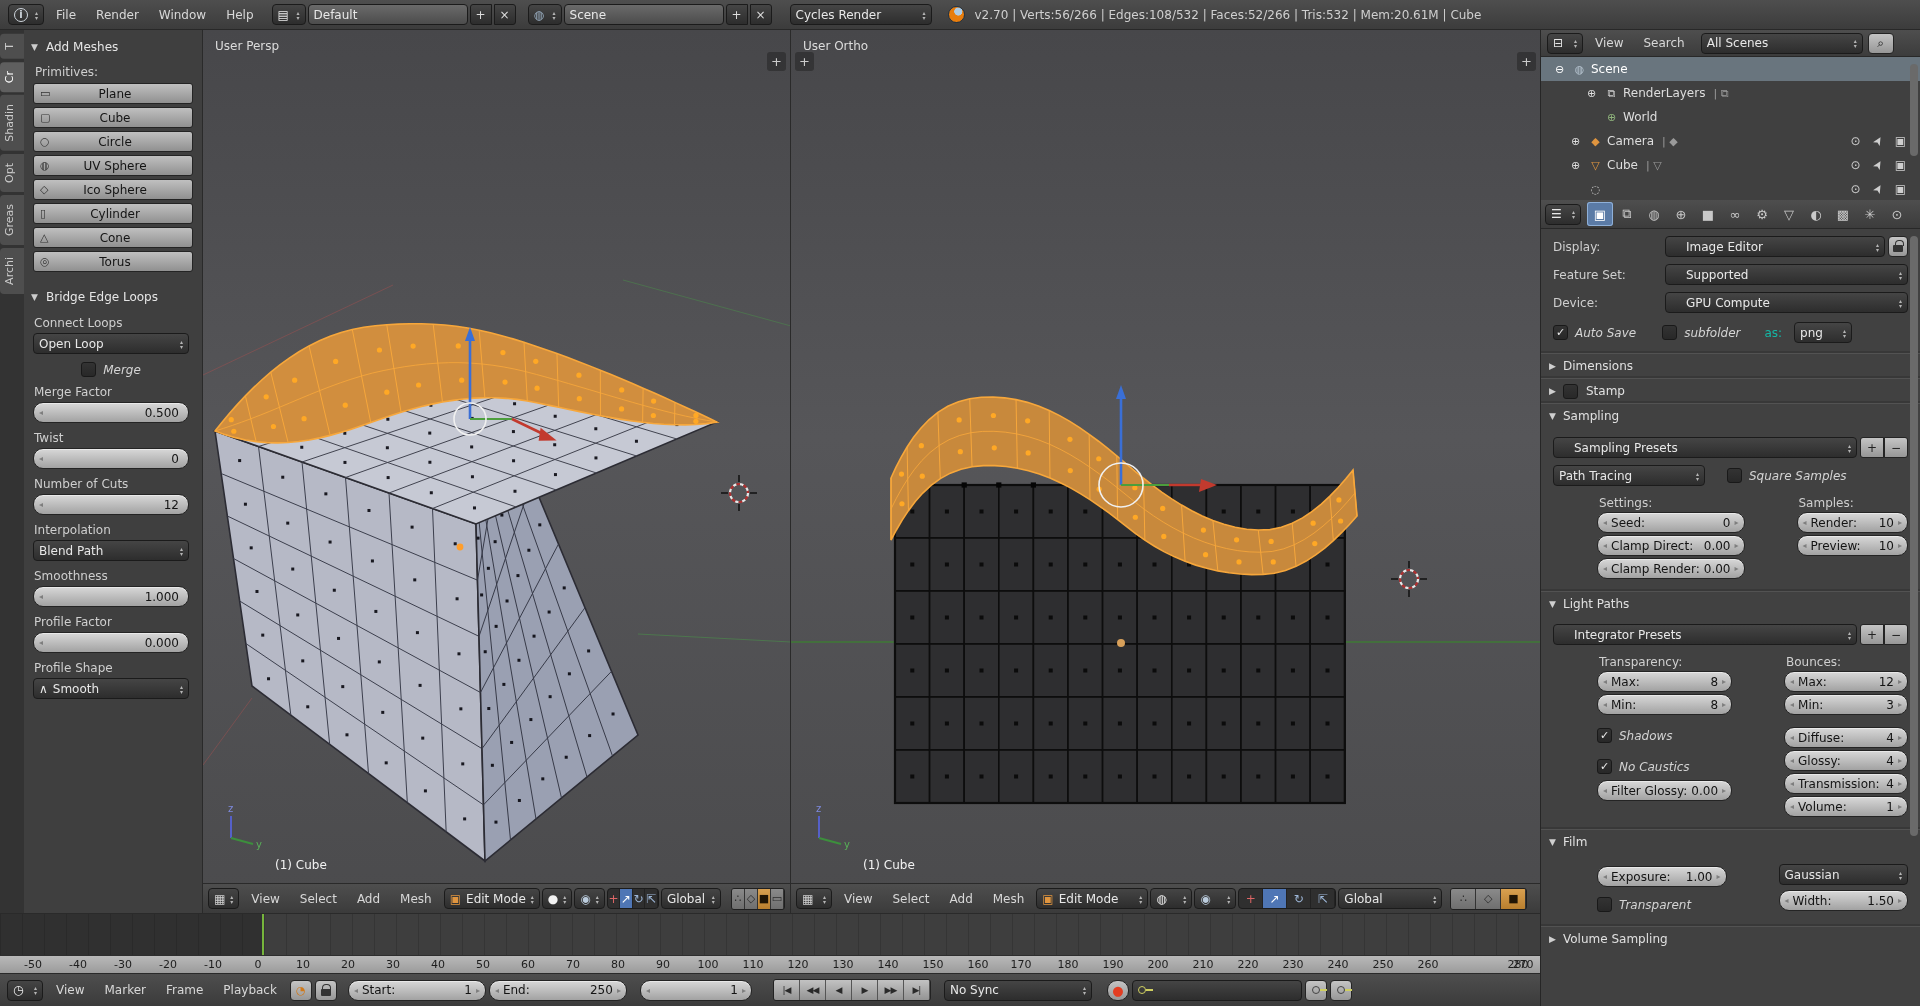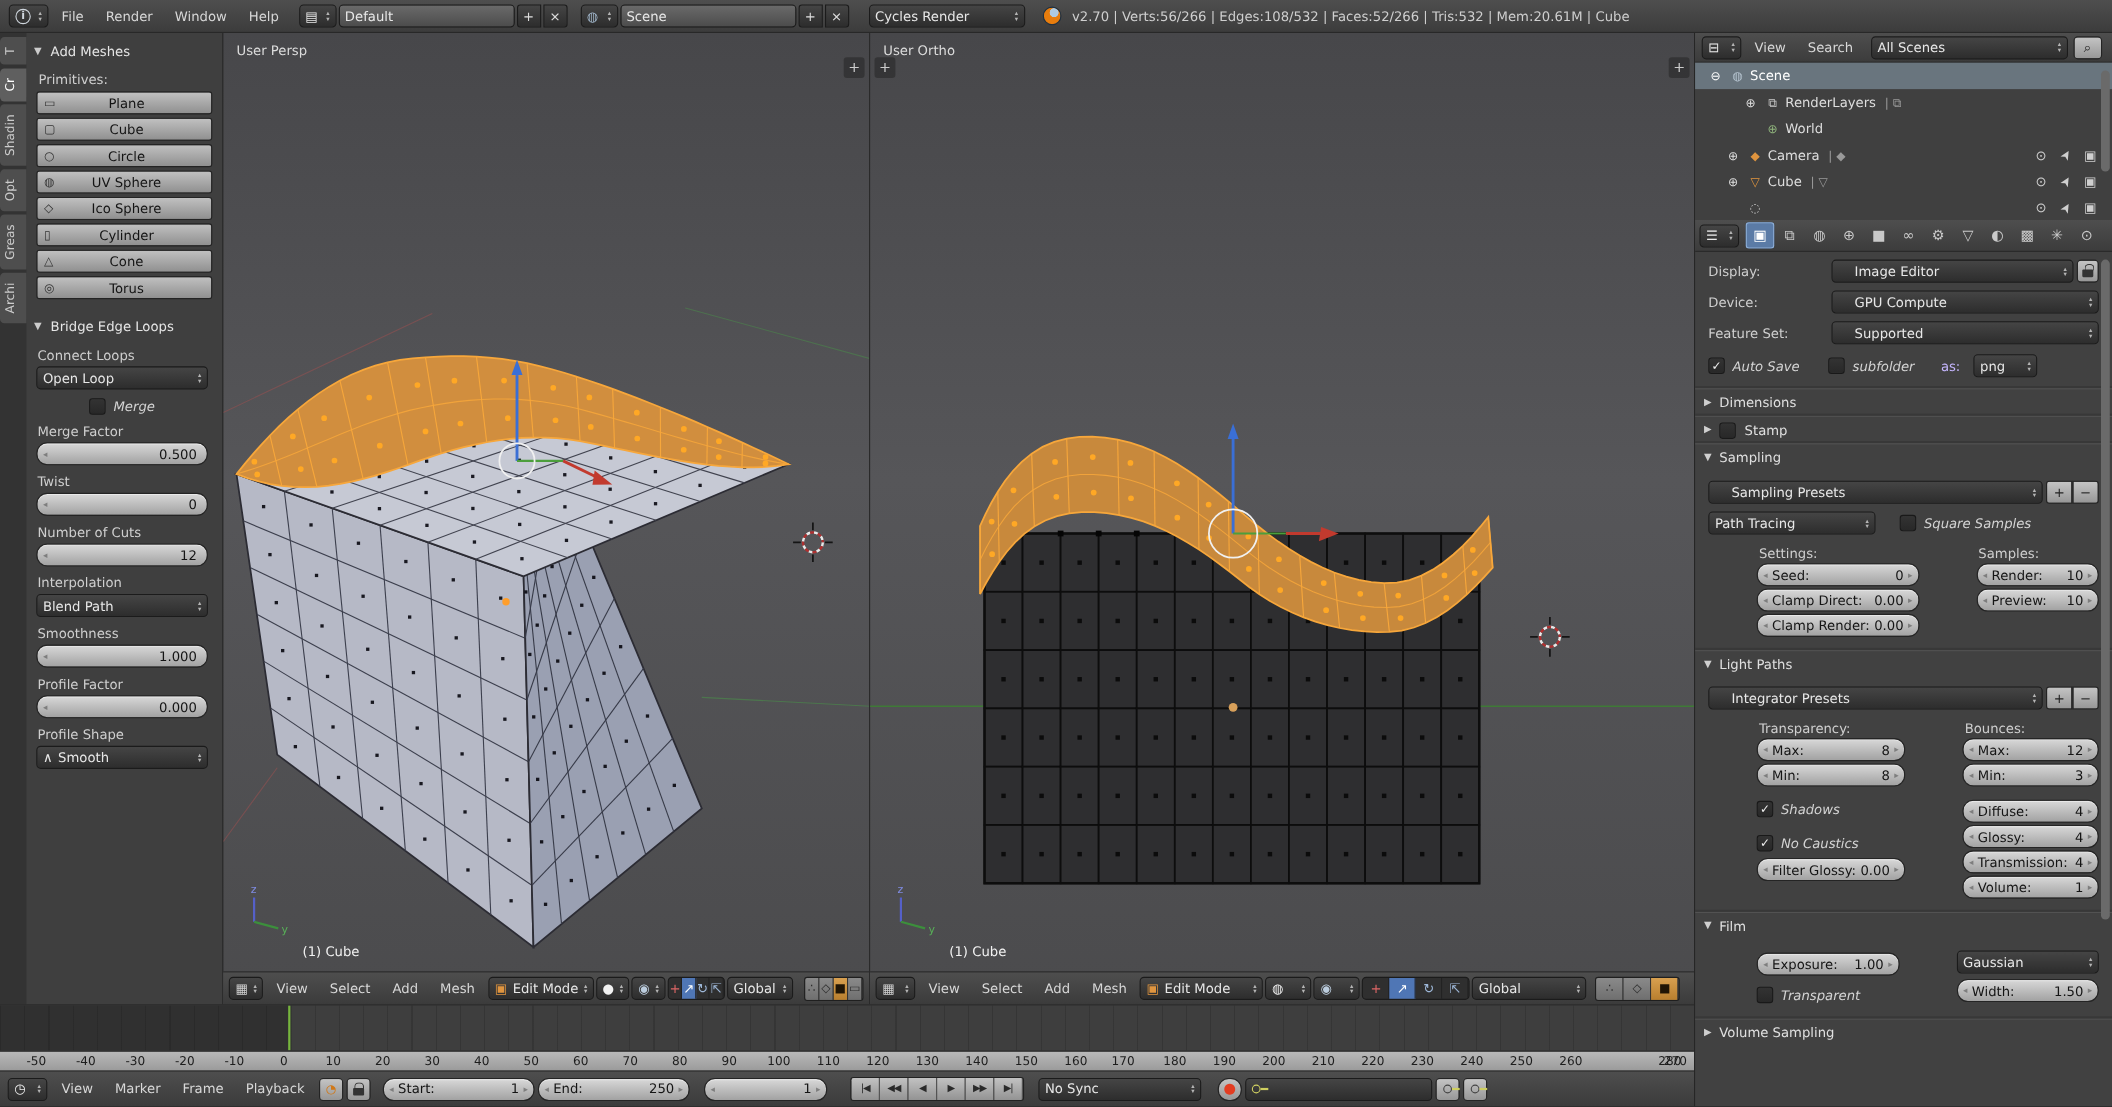--- a/index.html
+++ b/index.html
@@ -791,21 +791,21 @@
     <div id="outliner">
       <div id="outliner-hdr" class="hdrbar">
         <span class="dd" style="width:36px">
           <span>⊟</span>
           <span class="arrows">▴<br>▾</span>
           </span>
         <nav id="outliner-menus" style="display:flex">
             <span class="menu">View</span>
             <span class="menu">Search</span>
           </nav>
-        <span class="dd" style="width:179px;margin-left:4px">
+        <span class="dd" style="width:162px;margin-left:4px">
           <span>All Scenes</span>
           <span class="arrows">▴<br>▾</span>
           </span>
         <span class="btn-gray" style="width:26px;margin-left:3px">
           <span>⌕</span>
           </span>
       </div>
       <div id="outliner-rows">
           <div class="orow sel" style="padding-left: 10px;">
             <span class="oglyph">⊖</span>
@@ -883,39 +883,39 @@
         <span class="plab2">Display:</span>
         <span class="dd grow">
           <span>Image Editor</span>
             <span class="arrows">▴<br>▾</span>
           </span>
         <span class="btn-gray lockbtn">
             <span class="padlock"></span>
           </span>
       </div>
       <div class="prow">
+        <span class="plab2">Feature Set:</span>
+        <span class="dd grow">
+          <span>Supported</span>
+            <span class="arrows">▴<br>▾</span>
+          </span>
+      </div>
+      <div class="prow">
         <span class="plab2">Device:</span>
         <span class="dd grow">
           <span>GPU Compute</span>
             <span class="arrows">▴<br>▾</span>
           </span>
       </div>
-      <div class="prow">
-        <span class="plab2">Feature Set:</span>
-        <span class="dd grow">
-          <span>Supported</span>
-            <span class="arrows">▴<br>▾</span>
-          </span>
-      </div>
       <div class="prow" style="margin-top:9px">
         <span class="cb">✓</span>
         <span class="cblab">Auto Save</span>
         <span class="cb" style="margin-left:26px"></span>
         <span class="cblab">subfolder</span>
-        <span style="margin-left:24px;color:#c4b5fd">as:</span>
+        <span style="margin-left:24px;color:#14b8a6">as:</span>
         <span class="dd" style="width:58px;margin-left:12px">
           <span>png</span>
             <span class="arrows">▴<br>▾</span>
           </span>
       </div>
 
       <div class="sect" style="margin-top:10px">
         <span class="tri">▶</span>
         <span>Dimensions</span>
       </div>

